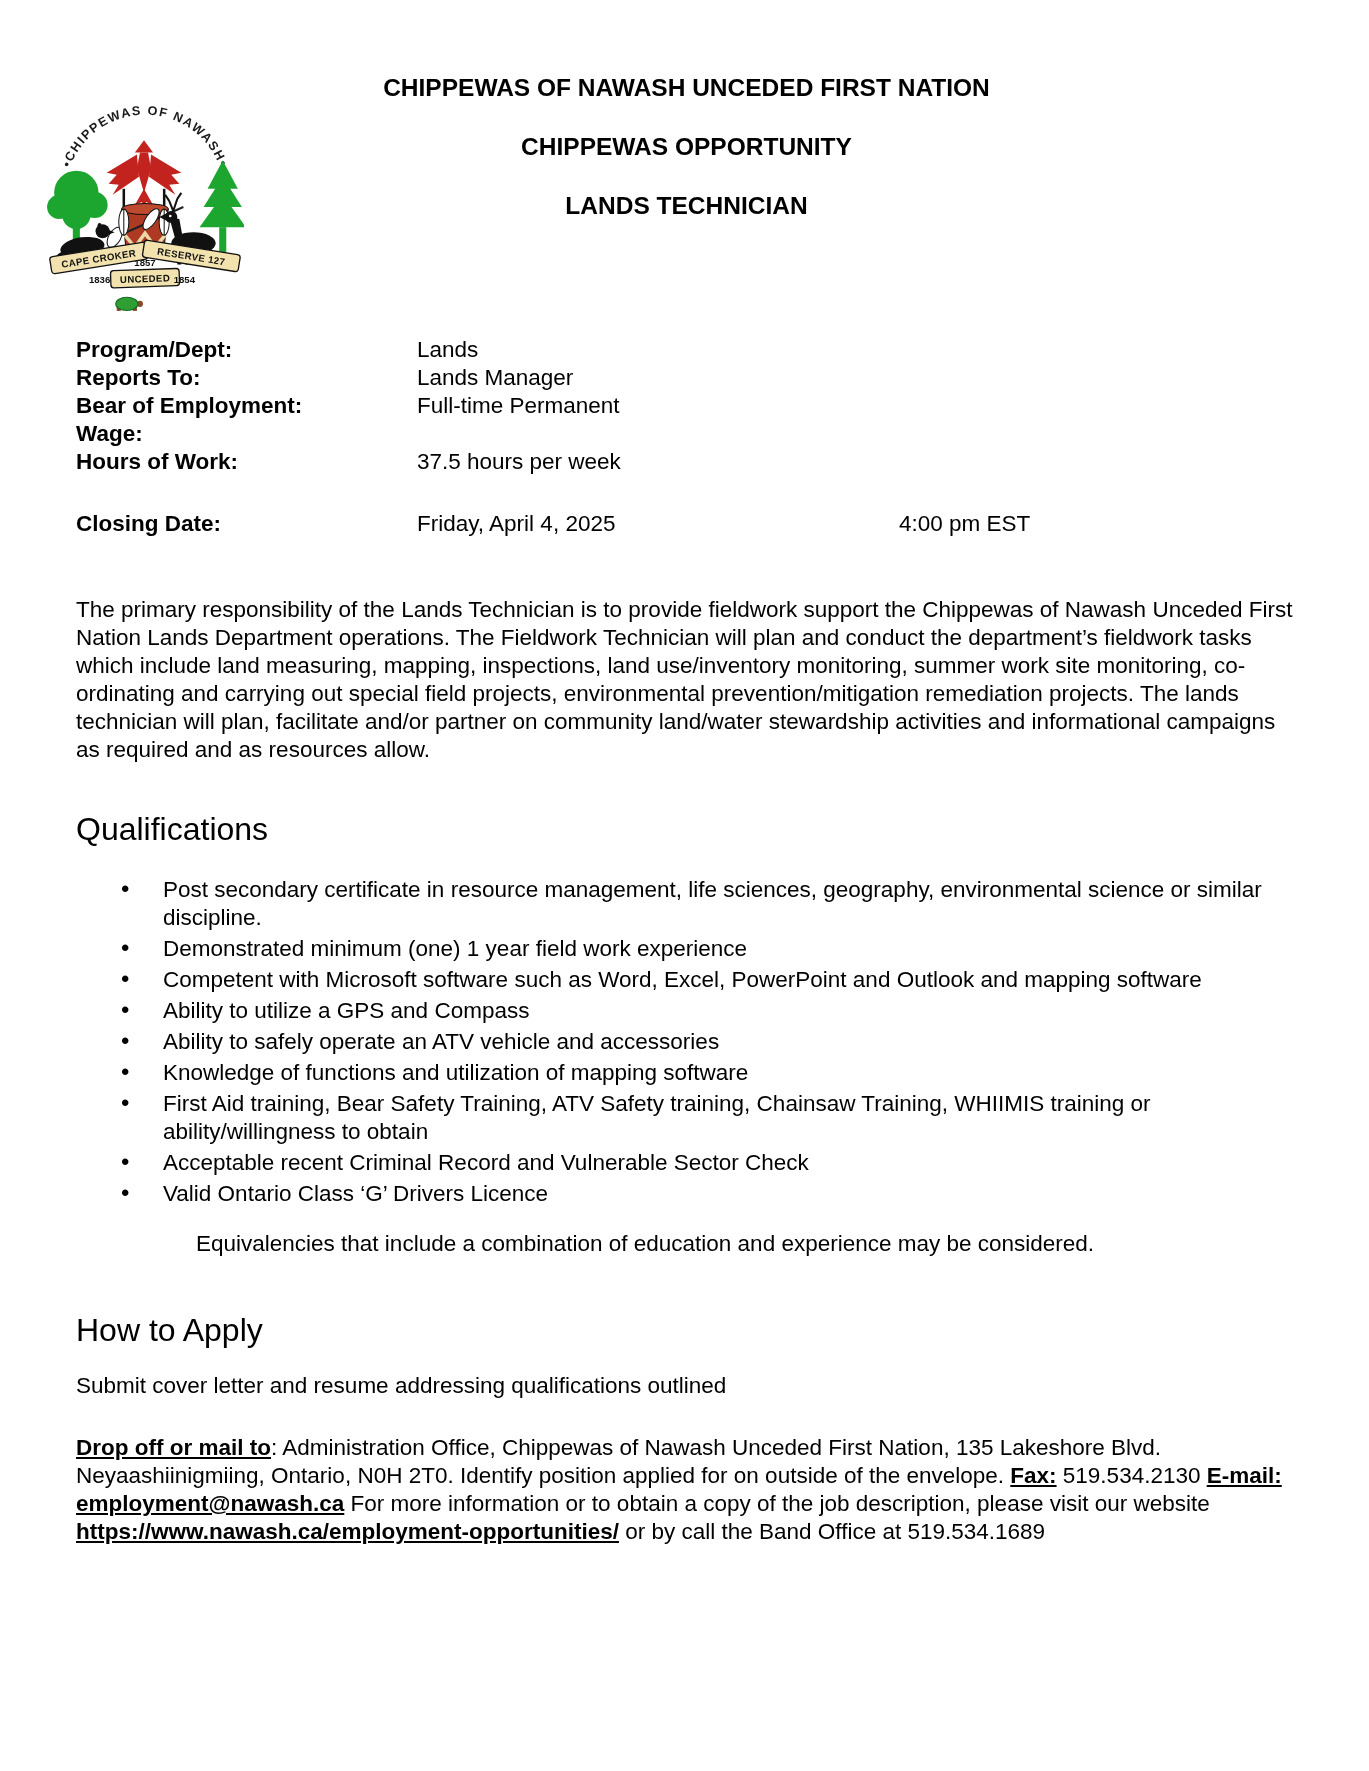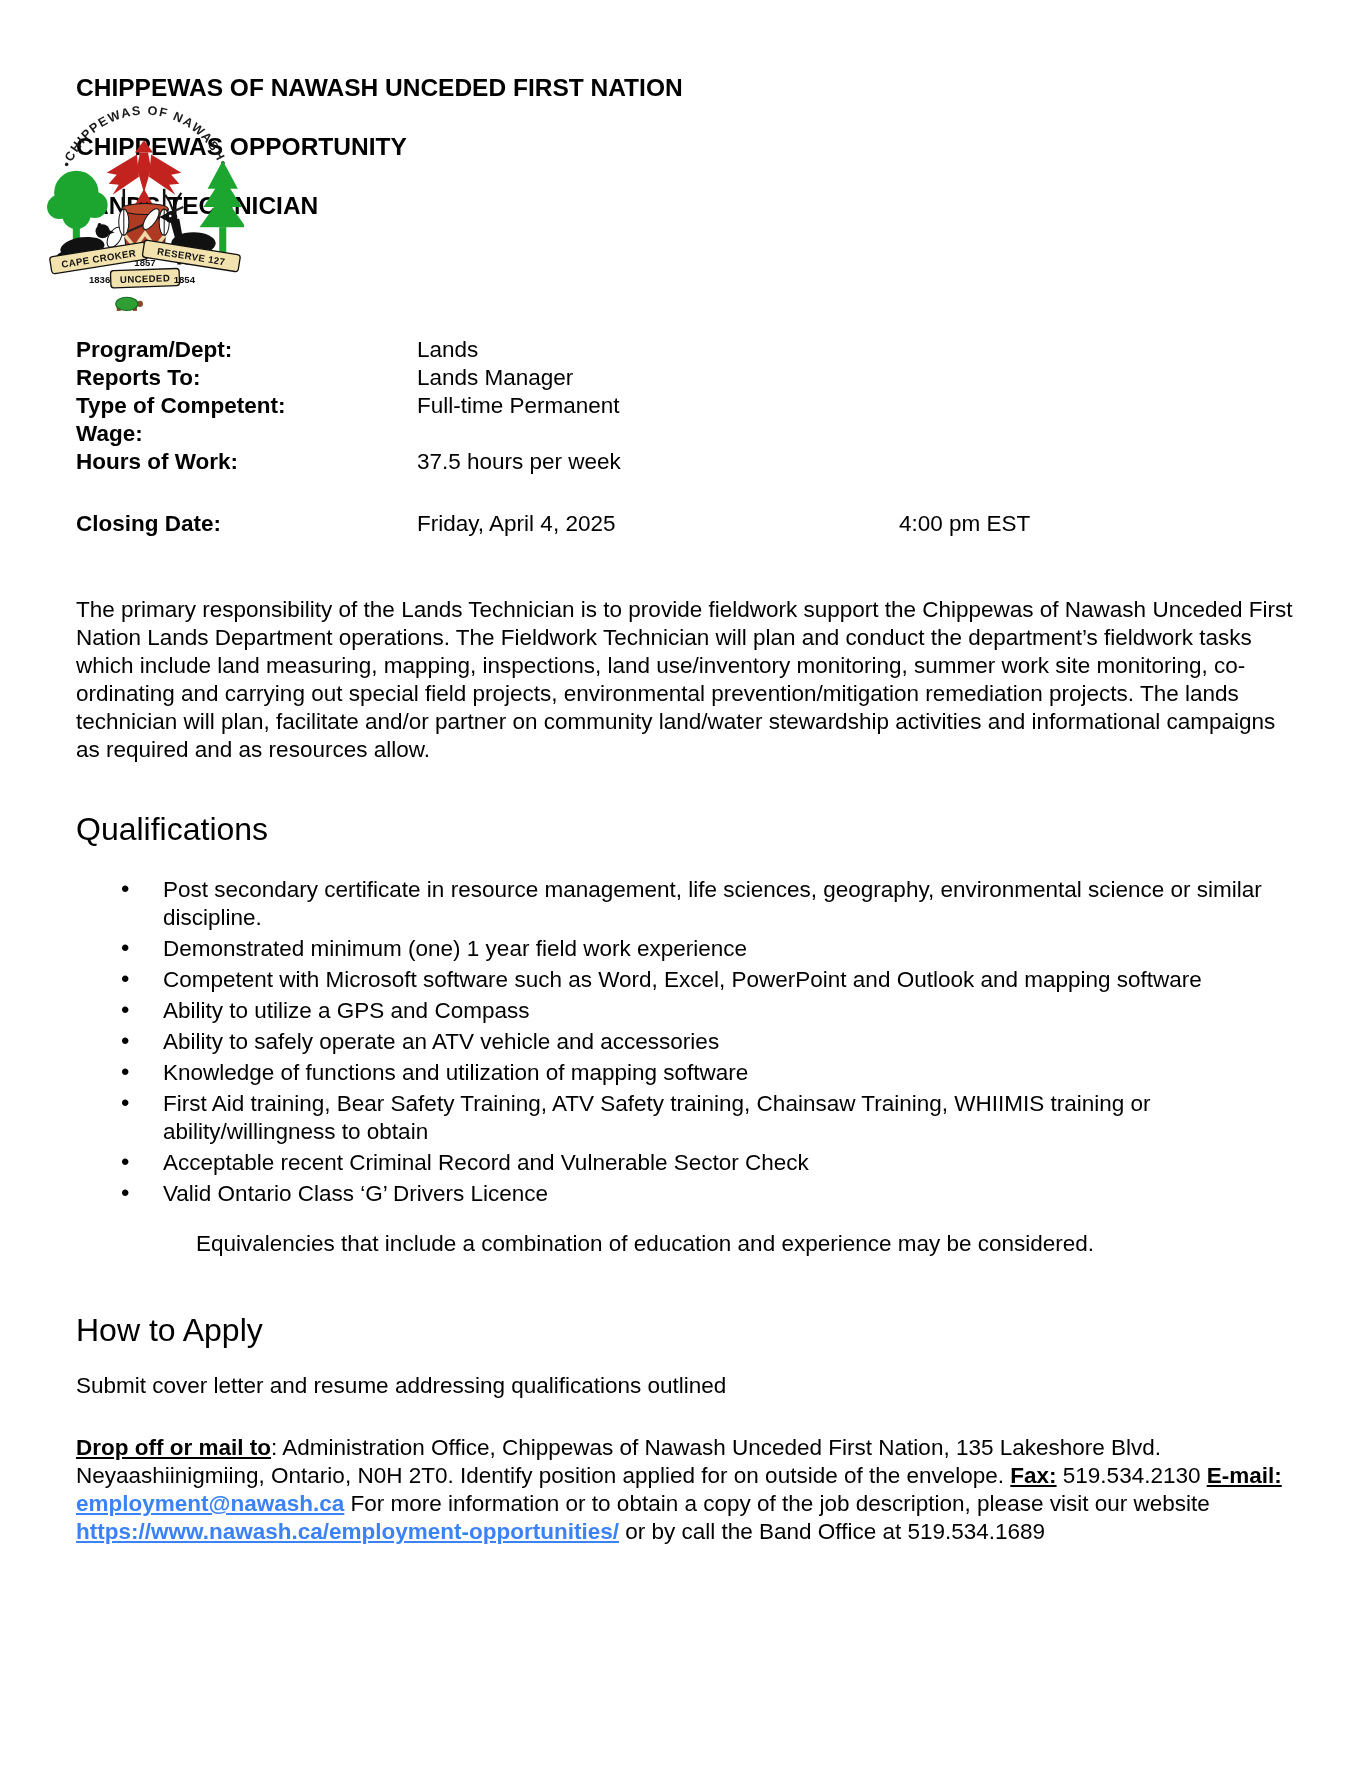--- a/index.html
+++ b/index.html
@@ -3,39 +3,39 @@
 <meta charset="utf-8">
 <style>
   html,body{margin:0;padding:0;background:#ffffff;}
   .page{position:relative;width:1369px;height:1771px;background:#fff;color:#000;
         font-family:"Liberation Sans","DejaVu Sans",sans-serif;font-size:22.5px;line-height:28px;
         box-sizing:border-box;padding:0 72px 0 76px;overflow:hidden;}
   .crest{position:absolute;left:46px;top:104px;width:198px;height:212px;}
   .crest .arc{font-size:12.5px;font-weight:700;letter-spacing:1.5px;fill:#1a1a1a;}
   .crest .rib{font-size:9.5px;font-weight:700;fill:#111;letter-spacing:.4px;}
   .crest .yr{font-size:9.5px;font-weight:700;fill:#111;}
-  .head{padding-top:73px;}
+  .head{padding-top:73px;text-align:center;}
   .head .t{font-weight:700;font-size:24.5px;line-height:29px;margin:0 0 30px;}
   .head .t:last-child{margin-bottom:0;}
   .details{margin-top:116px;}
   .drow{display:grid;grid-template-columns:341px 1fr;}
   .lbl{font-weight:700;}
   .closing{display:grid;grid-template-columns:341px 482px 1fr;margin-top:34px;}
   p{margin:0;}
   .summary{margin-top:58px;}
   h2.sec{font-size:32px;line-height:29px;margin:51px 0 0;font-weight:400;}
   h2.applyh{margin-top:58px;}
   ul.quals{list-style:none;margin:32px 0 0;padding:0;}
   ul.quals li{position:relative;padding-left:87px;margin:0 0 3px;}
   ul.quals li::before{content:"\2022";position:absolute;left:45px;top:-1px;font-size:24px;}
   .equiv{margin-top:22px;padding-left:120px;}
   .intro{margin-top:27px;}
   .applyp{margin-top:34px;}
   .b{font-weight:700;text-decoration:underline;}
-  a.lnk{color:#3b82f6;text-decoration:underline;font-weight:700;}
+  a.lnk{color:#000000;text-decoration:underline;font-weight:700;}
 </style>
 </head>
 <body>
 
 <div class="page">
 
   <svg class="crest" viewBox="0 0 196 210" aria-hidden="true">
     <path id="crestArc" d="M 22 68 A 79 79 0 0 1 174 68" fill="none"></path>
     <text class="arc">
       <textPath href="#crestArc" startOffset="50%" text-anchor="middle">•CHIPPEWAS OF NAWASH•</textPath>
@@ -133,21 +133,21 @@
   <section class="details">
     <div class="drow">
       <span class="lbl">Program/Dept:</span>
       <span>Lands</span>
     </div>
     <div class="drow">
       <span class="lbl">Reports To:</span>
       <span>Lands Manager</span>
     </div>
     <div class="drow">
-      <span class="lbl">Type of Competent:</span>
+      <span class="lbl">Bear of Employment:</span>
       <span>Full-time Permanent</span>
     </div>
     <div class="drow">
       <span class="lbl">Wage:</span>
     </div>
     <div class="drow">
       <span class="lbl">Hours of Work:</span>
       <span>37.5 hours per week</span>
     </div>
     <div class="closing">

